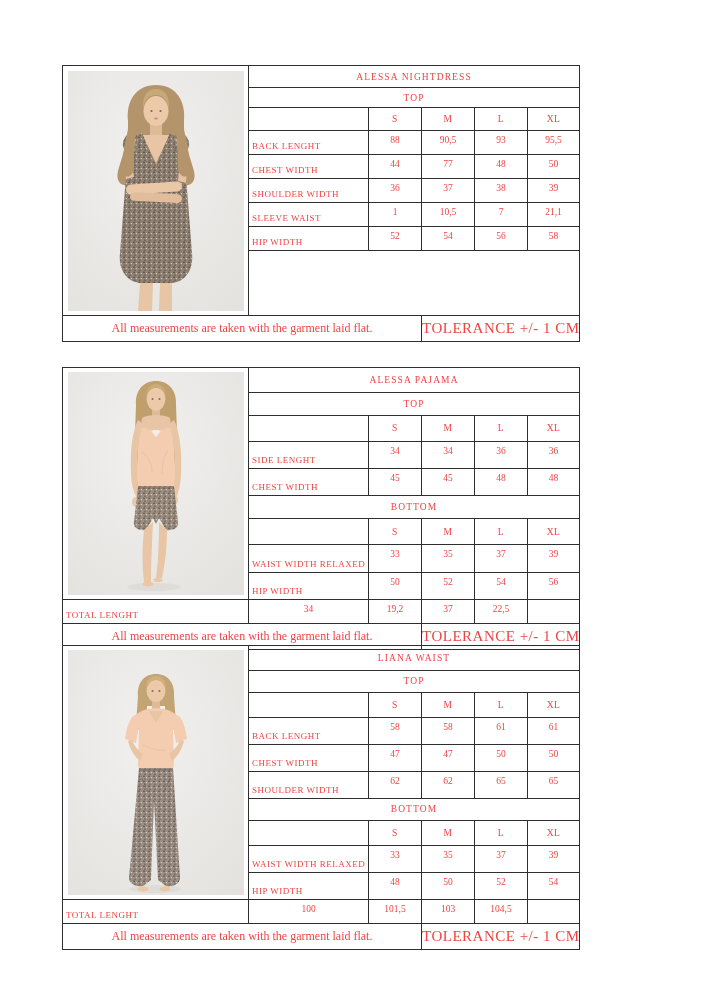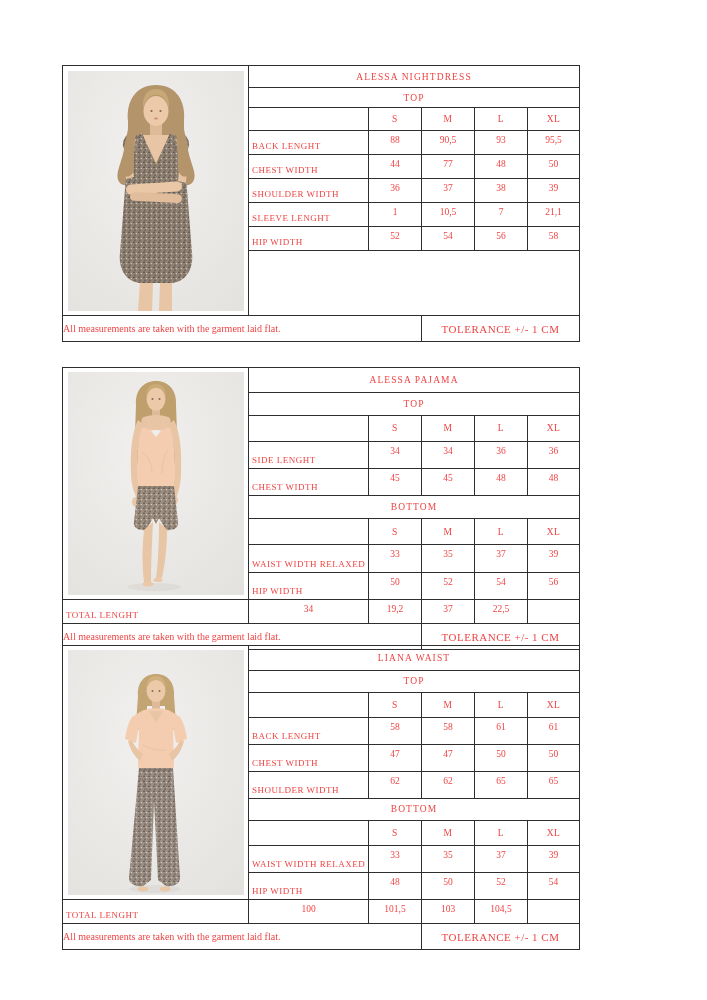--- a/index.html
+++ b/index.html
@@ -22,22 +22,22 @@
   td.title, td.sec {
     text-align:center; vertical-align:middle;
     font-size:9.5px; letter-spacing:1.1px; white-space:nowrap;
   }
   td.size-h { text-align:center; vertical-align:middle; font-size:9.5px; letter-spacing:0.5px; }
   td.lab {
     vertical-align:bottom; text-align:left; font-size:9px; letter-spacing:0.5px;
     padding:0 1px 3px 3px; white-space:nowrap;
   }
   td.val { vertical-align:top; text-align:center; font-size:9.5px; padding-top:4px; }
-  td.note { vertical-align:middle; font-size:10px; }
-  td.tol  { text-align:center; vertical-align:middle; font-size:11px; letter-spacing:0.5px; white-space:nowrap; }
+  td.note { text-align:center; vertical-align:middle; font-size:12px; }
+  td.tol  { vertical-align:middle; font-size:15px; letter-spacing:0.5px; white-space:nowrap; }
   tr.r-title { height:22px; }
   tr.r-sub   { height:20px; }
   tr.r-sizes { height:23px; }
   tr.r-data  { height:24px; }
   tr.r-fill  { height:auto; }
   tr.r-foot  { height:26px; }
 </style>
 </head>
 <body>
 
@@ -119,21 +119,21 @@
         <td class="val">50</td>
       </tr>
       <tr class="r-data">
         <td class="lab">SHOULDER WIDTH</td>
         <td class="val">36</td>
         <td class="val">37</td>
         <td class="val">38</td>
         <td class="val">39</td>
       </tr>
       <tr class="r-data">
-        <td class="lab">SLEEVE LENGHT</td>
+        <td class="lab">SLEEVE WAIST</td>
         <td class="val">1</td>
         <td class="val">10,5</td>
         <td class="val">7</td>
         <td class="val">21,1</td>
       </tr>
       <tr class="r-data">
         <td class="lab">HIP WIDTH</td>
         <td class="val">52</td>
         <td class="val">54</td>
         <td class="val">56</td>

